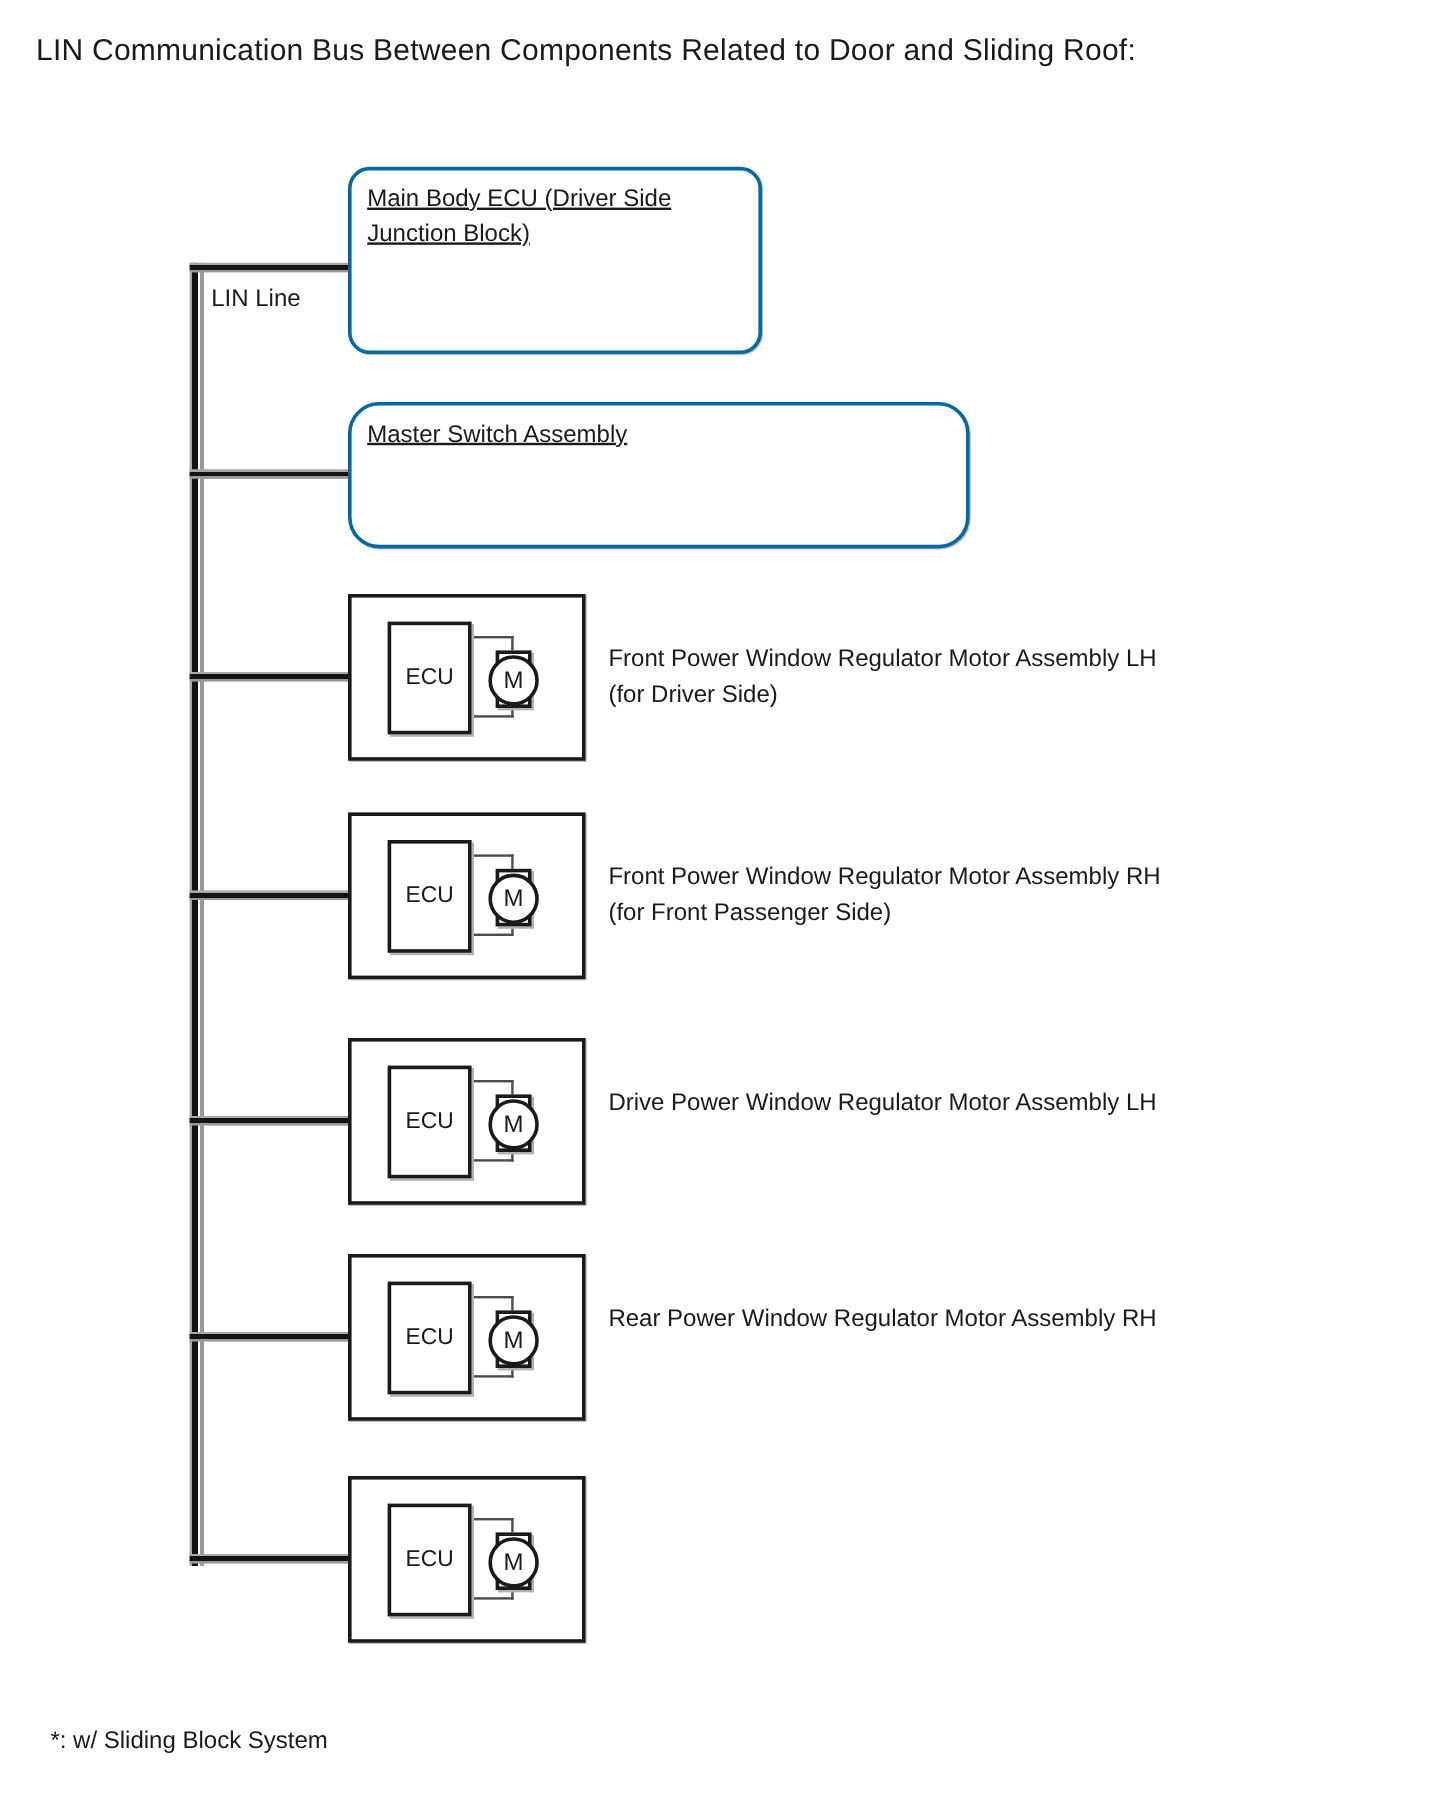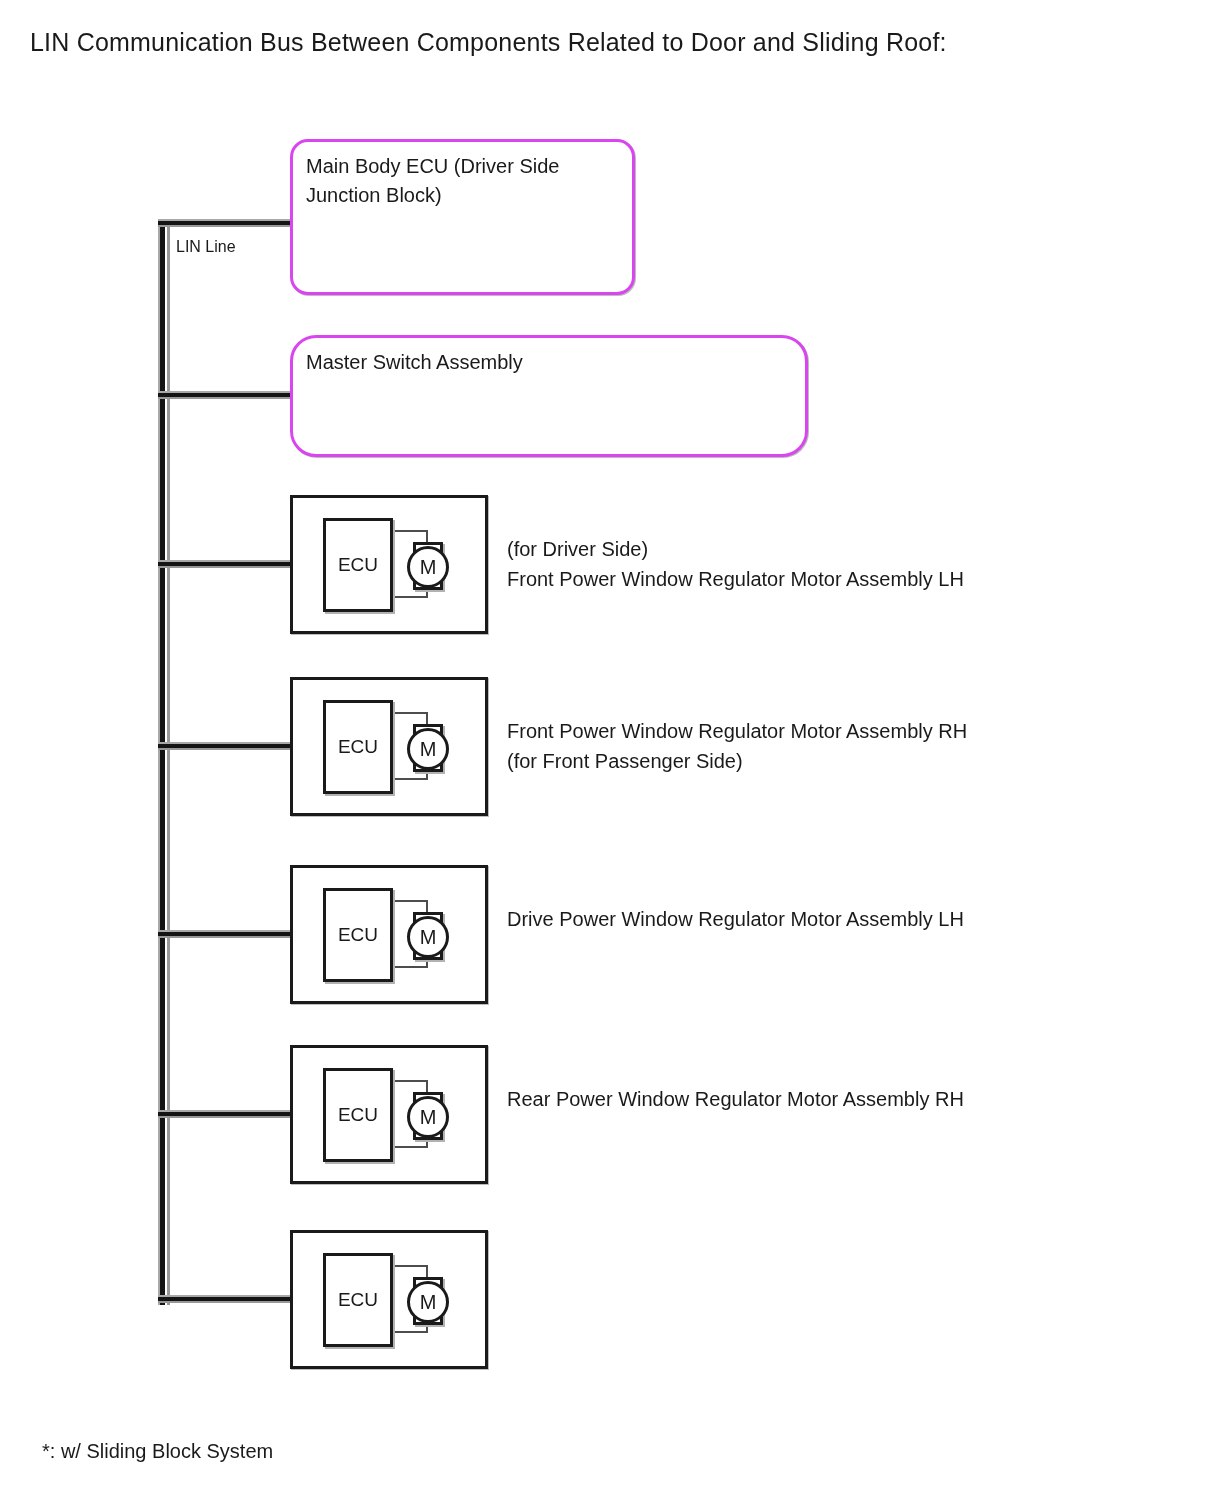--- a/index.html
+++ b/index.html
@@ -13,25 +13,26 @@
   
   .bus-v{
     left:158px;top:219px;width:12px;height:1086px;z-index:0;
     background:linear-gradient(to right,#a8a8a8 0 2px,#141414 2px 7px,#ffffff 7px 9px,#989898 9px 12px);
   }
   .conn{
     left:158px;width:134px;height:8px;z-index:1;
     background:linear-gradient(to bottom,#a8a8a8 0 2px,#141414 2px 6px,#989898 6px 8px);
   }
 
-  .lin-label{left:176px;top:238px;font-size:16px;white-space:nowrap;z-index:2;text-align:right;}
+  .lin-label{left:176px;top:238px;font-size:20px;white-space:nowrap;z-index:2;text-align:right;}
 
   .node-box{
-    background:#ffffff;border:3px solid #d946ef;box-sizing:border-box;z-index:2;
+    background:#ffffff;border:3px solid #0369a1;box-sizing:border-box;z-index:2;
     box-shadow:1px 1px 0 #bdbdbd;
+    text-decoration:underline;
   }
   #main-body-ecu{left:290px;top:139px;width:345px;height:156px;border-radius:18px;}
   #master-switch{left:290px;top:335px;width:518px;height:122px;border-radius:26px;}
   .node-label{padding:10px 13px;font-size:20px;line-height:29px;}
   #main-body-ecu .node-label{width:285px;}
 
   .ecu-box{
     left:290px;width:198px;height:139px;background:#ffffff;border:3px solid #1a1a1a;
     box-sizing:border-box;z-index:2;box-shadow:1px 1px 0 #bdbdbd;
   }
@@ -88,22 +89,22 @@
     <div class="motor-link"></div>
     <div class="ecu-rect">
         <span>ECU</span>
       </div>
     <div class="motor-housing"></div>
     <div class="motor-circle">
         <span>M</span>
       </div>
   </div>
   <div class="abs caption" style="top:534px">
+    <div>Front Power Window Regulator Motor Assembly LH</div>
     <div>(for Driver Side)</div>
-    <div>Front Power Window Regulator Motor Assembly LH</div>
   </div>
 
   <div class="abs ecu-box" style="top:677px">
     <div class="motor-link"></div>
     <div class="ecu-rect">
         <span>ECU</span>
       </div>
     <div class="motor-housing"></div>
     <div class="motor-circle">
         <span>M</span>

